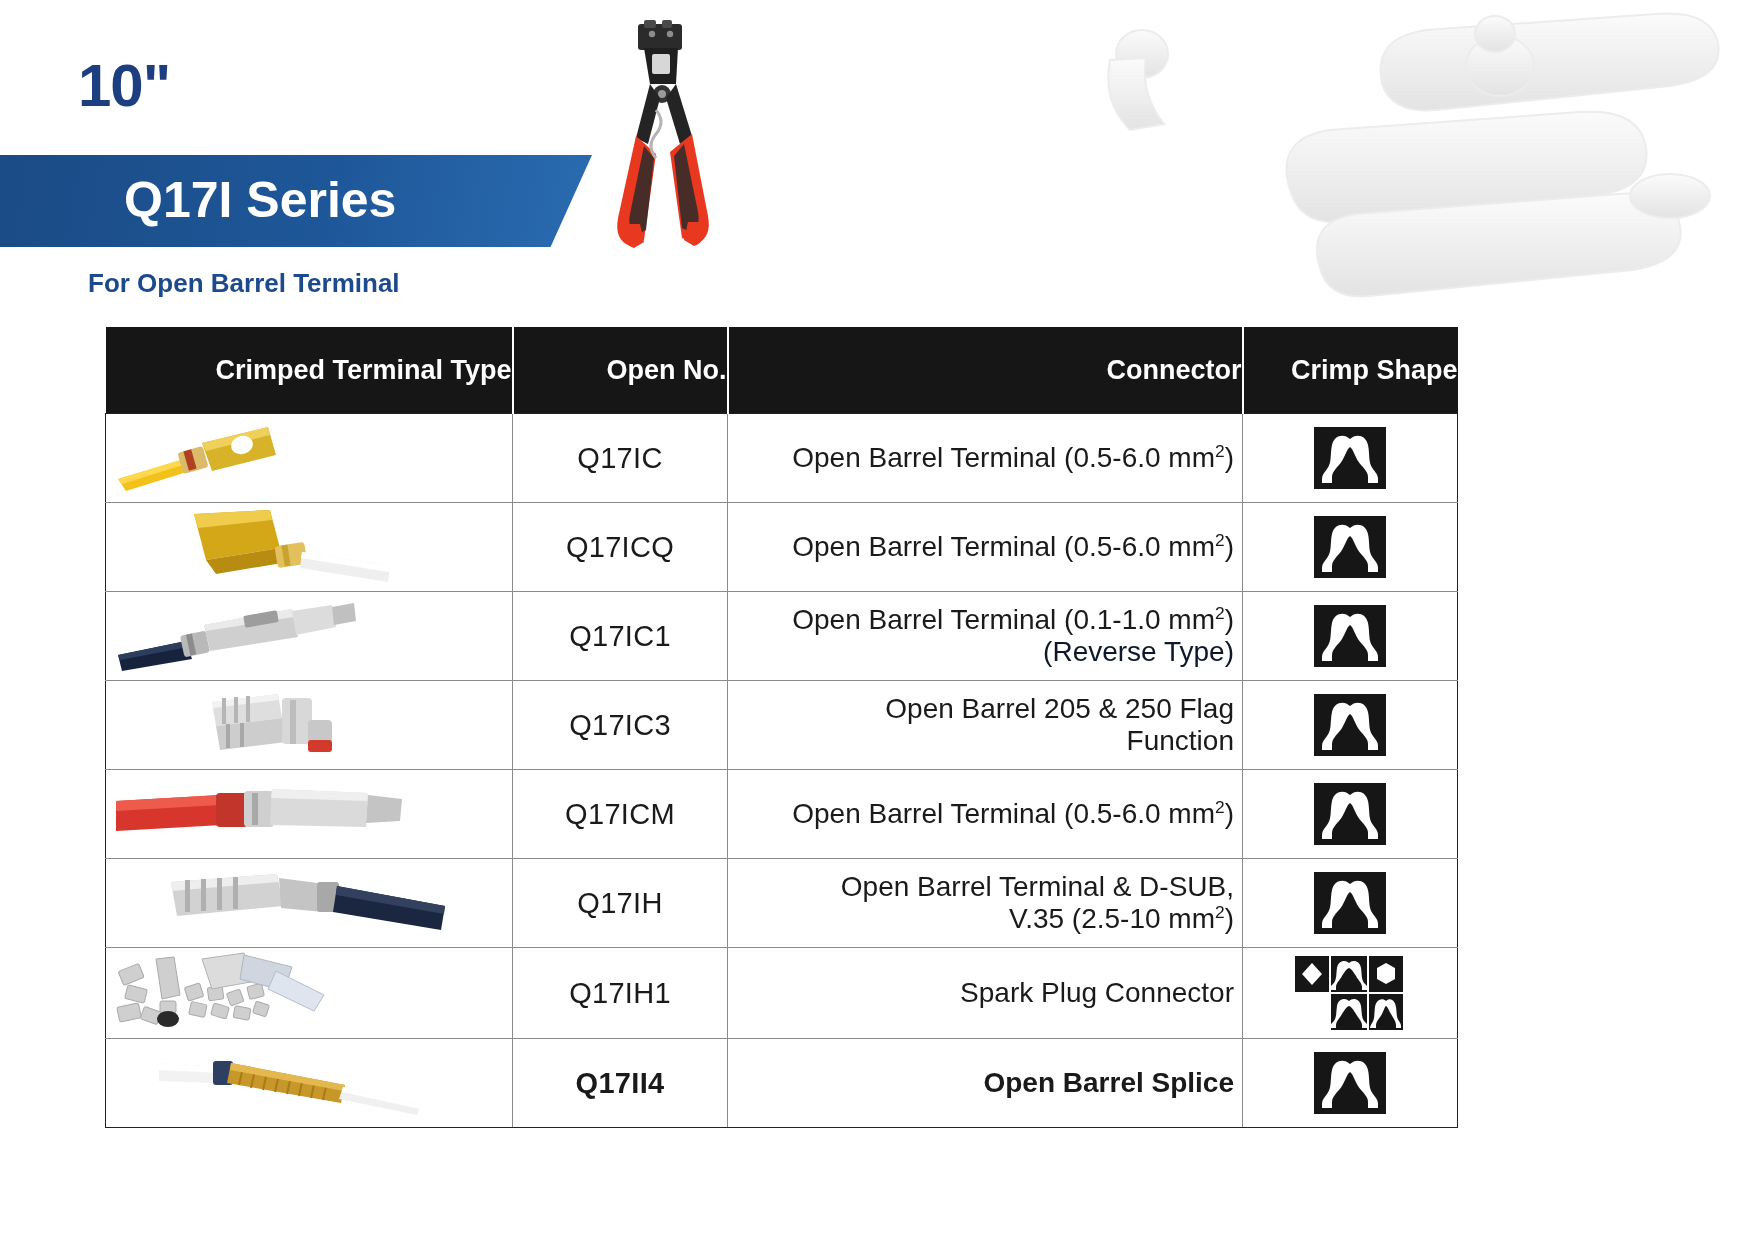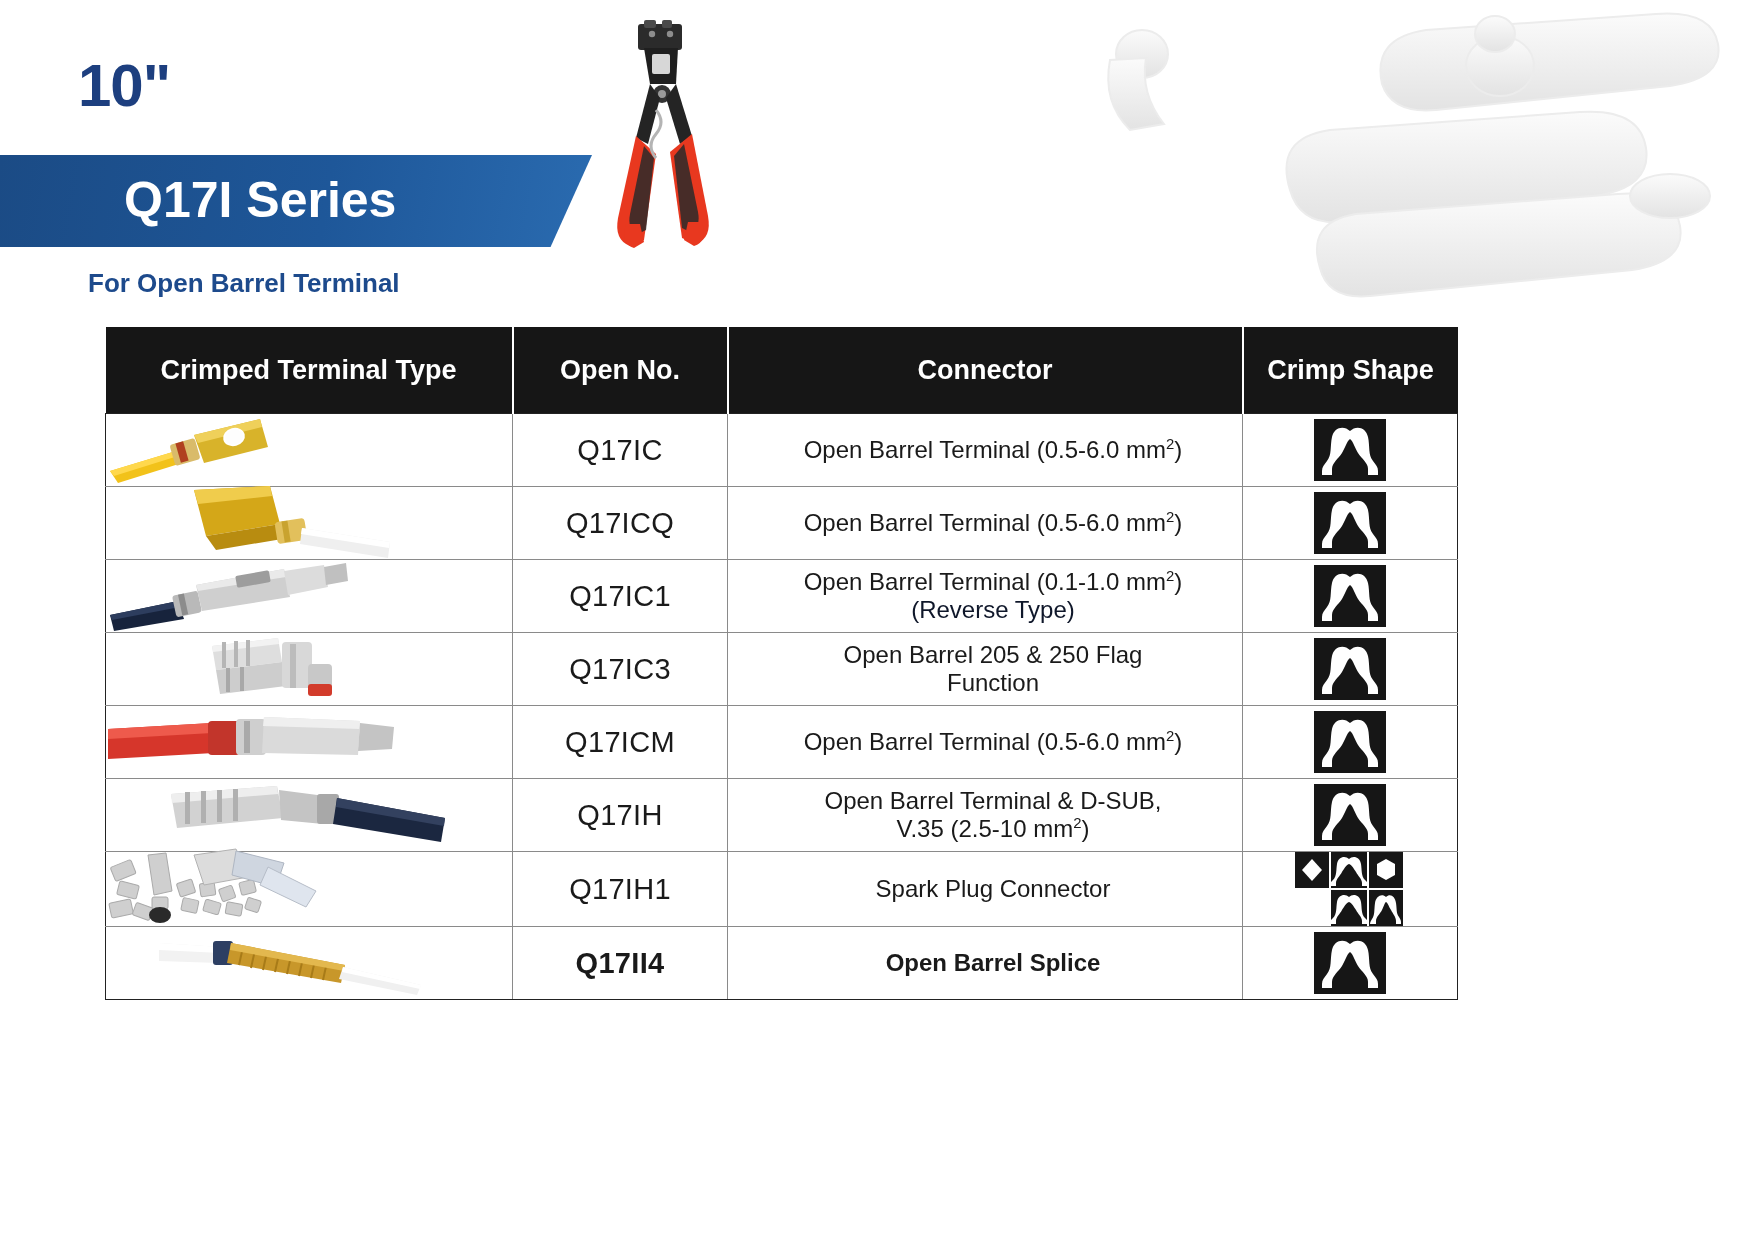--- a/index.html
+++ b/index.html
@@ -42,46 +42,46 @@
     border-collapse:collapse;table-layout:fixed;
   }
   #spec-table col.c-img{width:407px;}
   #spec-table col.c-item{width:215px;}
   #spec-table col.c-func{width:515px;}
   #spec-table col.c-shape{width:215px;}
 
   #spec-table thead th{
     background:#161616;color:#ffffff;
     font-size:27px;font-weight:bold;
-    height:86px;vertical-align:middle;text-align:center;
+    height:86px;vertical-align:middle;text-align:right;
     border-right:2px solid #ffffff;
     padding:0;
   }
   #spec-table thead th:last-child{border-right:none;}
 
   #spec-table tbody td{
     border:1px solid #8a8a8a;
     border-left:none;border-right:none;
-    padding:0;
+    padding:8px;
     background:#ffffff;
     vertical-align:middle;
   }
   #spec-table tbody tr td.cell-img{
     border-left:1px solid #222;
     border-right:1px solid #8a8a8a;
     height:72px;position:relative;
   }
   #spec-table tbody tr td.cell-item{
     border-right:1px solid #8a8a8a;
     text-align:center;font-size:29px;color:#1a1a1a;
     letter-spacing:0.3px;
   }
   #spec-table tbody tr td.cell-func{
     border-right:1px solid #8a8a8a;
-    text-align:center;font-size:24px;color:#1a1a1a;
+    text-align:right;font-size:28px;color:#1a1a1a;
     padding-left:16px;line-height:1.16;
   }
   #spec-table tbody tr td.cell-shape{
     border-right:1px solid #222;
     text-align:center;
   }
   #spec-table tbody tr:first-child td{border-top:1px solid #222;}
   #spec-table tbody tr:last-child td{border-bottom:1px solid #222;font-weight:bold;}
 
   .reverse-note{color:#0f172a;display:block;}

